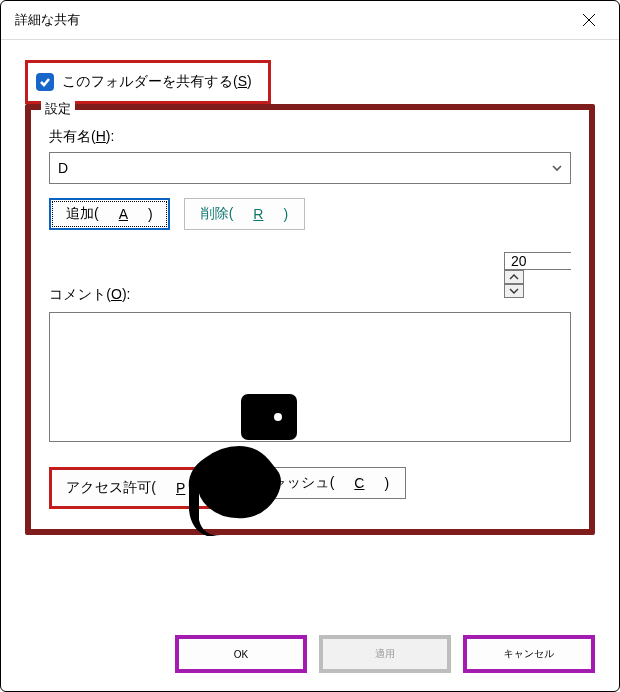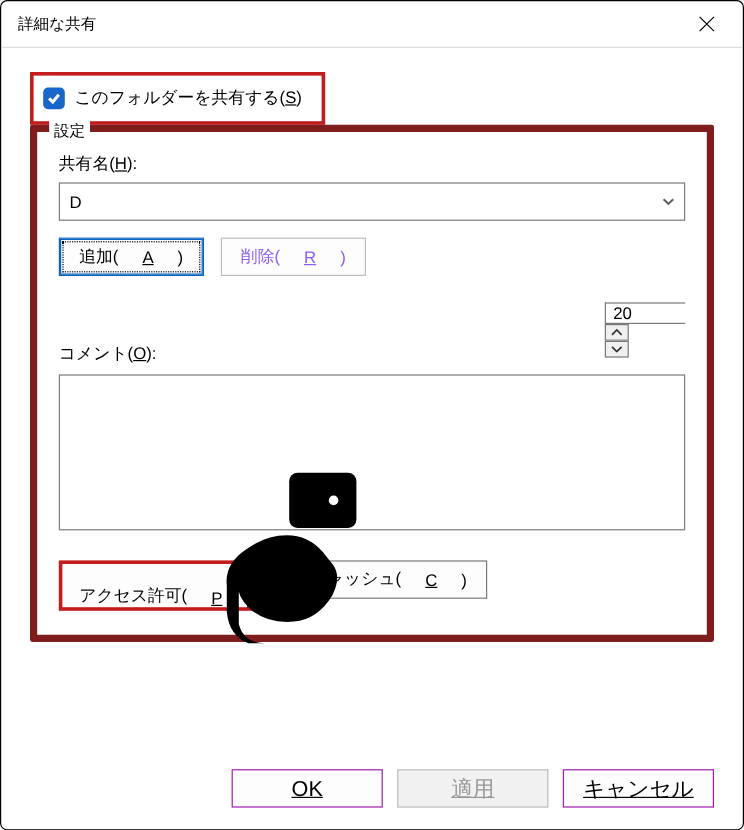--- a/index.html
+++ b/index.html
@@ -77,21 +77,21 @@
     height:30px;
     padding:0 16px;
     border:1px solid #7a7a7a;
     background:#fdfdfd;
     font-size:14px;
     display:inline-flex;align-items:center;justify-content:center;
     cursor:pointer;
     gap:20px;
   }
   .btn.focused{outline:1px dotted #000;outline-offset:-4px;border-color:#0a63c0;box-shadow:0 0 0 1px #0a63c0 inset;}
-  .btn.disabled{color:#8b5cf6;border-color:#bdbdbd;cursor:default;}
+  .btn.disabled{color:#0f766e;border-color:#bdbdbd;cursor:default;}
   .btn .ul{text-decoration:underline;}
   .limit-row{margin-top:22px;display:flex;align-items:baseline;}
   .limit-row .lbl{margin-top:0;}
   .spinner{
     margin-left:auto;display:flex;height:28px;flex-direction:column;
   }
   .spinner-input{
     width:54px;border:1px solid #7a7a7a;border-right:none;
     padding:0 6px;font-size:14px;
     font-family:inherit;
@@ -100,33 +100,33 @@
   .spinner-btns button{
     width:20px;height:14px;border:1px solid #7a7a7a;background:#f0f0f0;
     display:flex;align-items:center;justify-content:center;padding:0;cursor:pointer;
   }
   .spinner-btns svg{stroke:#333;stroke-width:1.4;fill:none;}
   .comment-box{
     margin-top:8px;border:1px solid #7a7a7a;height:130px;width:100%;
     padding:6px;font:inherit;font-size:14px;box-sizing:border-box;resize:none;
   }
   .perm-row{margin-top:22px;display:flex;gap:14px;}
-  .perm-row .btn.hl{border:3px solid #c21c1c;padding:0 14px;height:36px;align-items:flex-end;}
+  .perm-row .btn.hl{border:3px solid #c21c1c;padding:0 14px;height:36px;}
   
   .hand-overlay{position:absolute;pointer-events:none;}
   
   .footer{
     flex-shrink:0;
     display:flex;gap:12px;justify-content:flex-end;
     padding:12px 24px 18px 24px;
     border-top:none;
   }
   .fbtn{
-    width:124px;height:30px;border:1px solid #a21caf;background:#fdfdfd;
-    font-size:18px;display:flex;align-items:center;justify-content:center;cursor:pointer;text-decoration:underline;
+    width:124px;height:30px;border:4px solid #a21caf;background:#fdfdfd;
+    font-size:10px;display:flex;align-items:center;justify-content:center;cursor:pointer;
   }
   .fbtn.disabled{color:#989898;border-color:#bdbdbd;background:#f1f1f1;cursor:default;}
 </style>
 </head>
 <body>
 
 <div class="titlebar">
   <div class="title-text">詳細な共有</div>
   <div class="close-btn">
     <svg width="14" height="14" viewBox="0 0 14 14">

